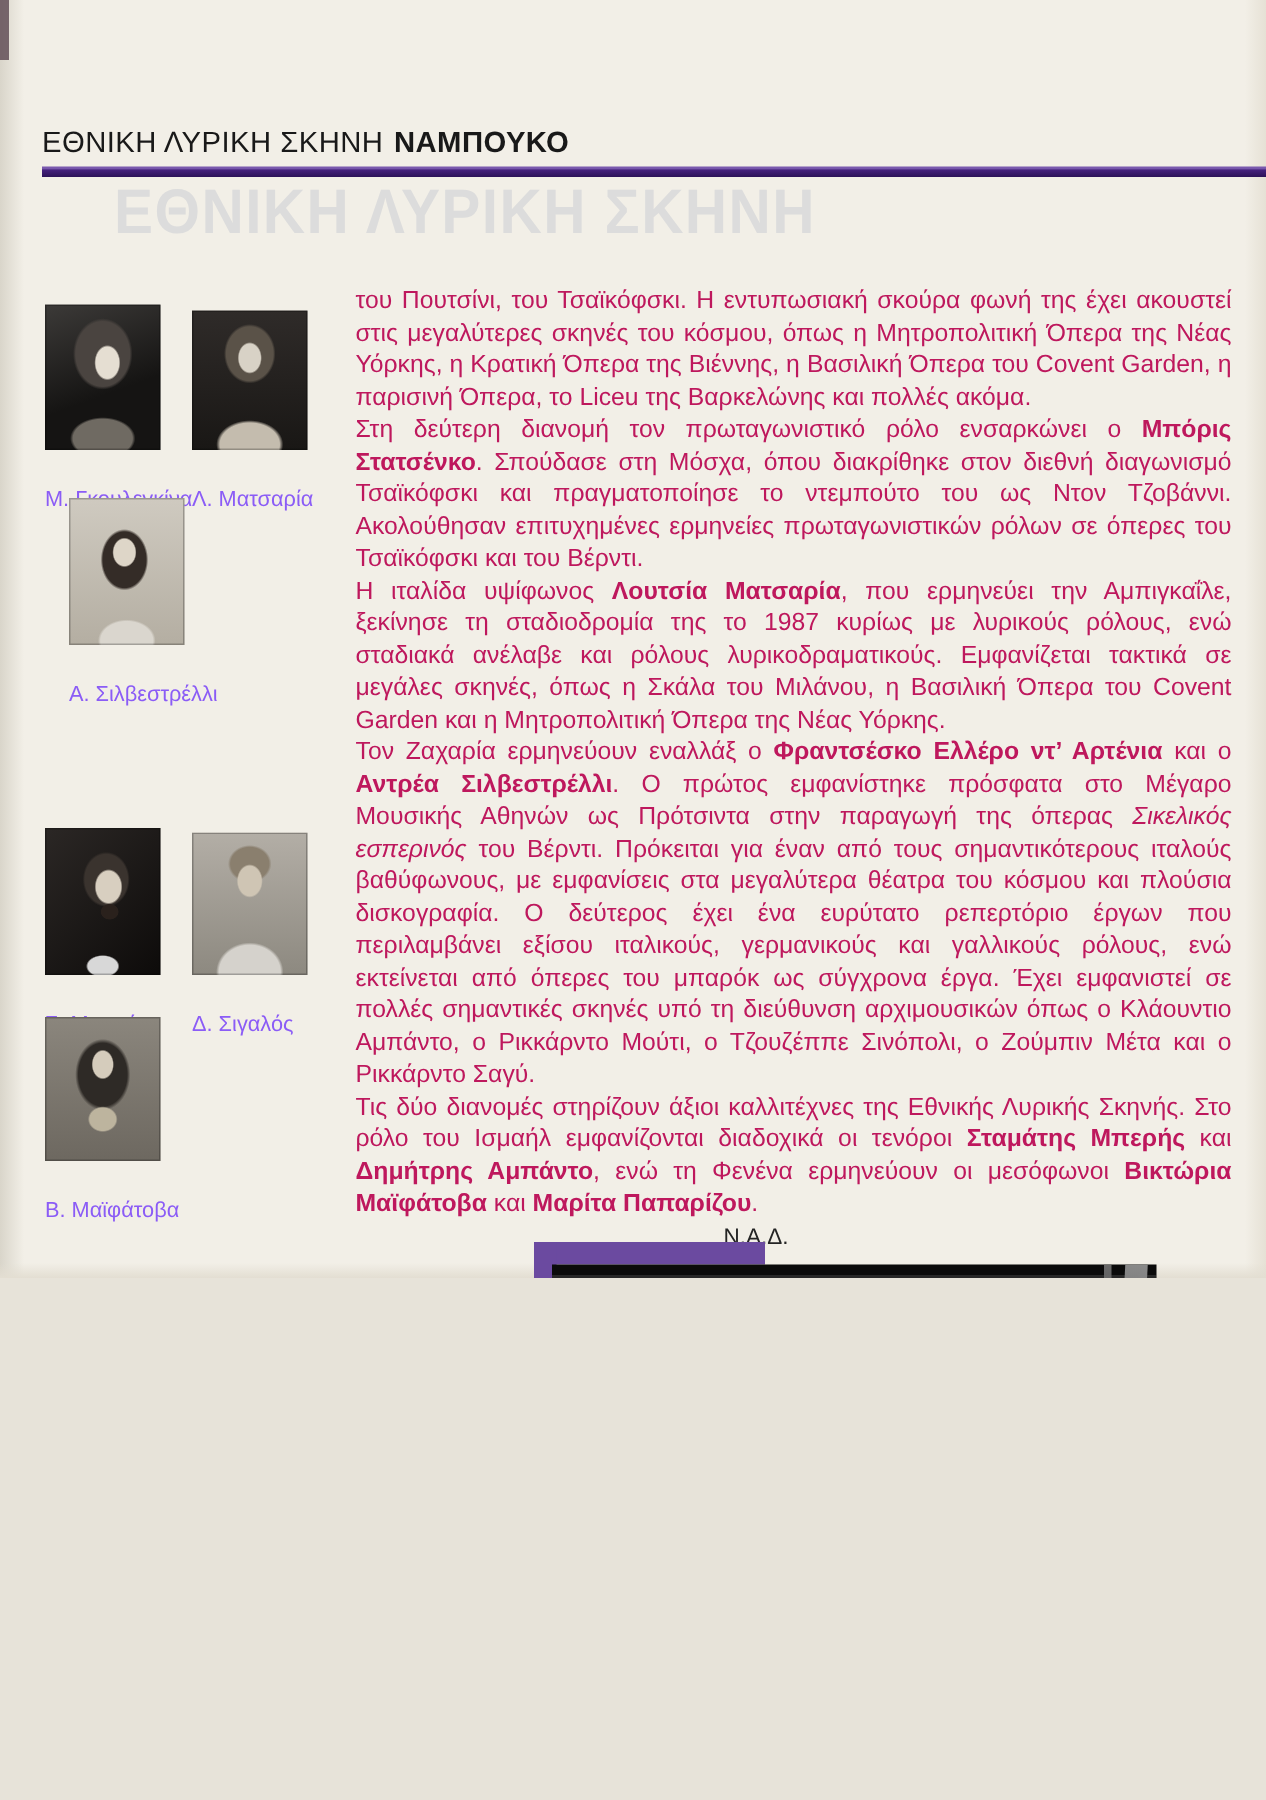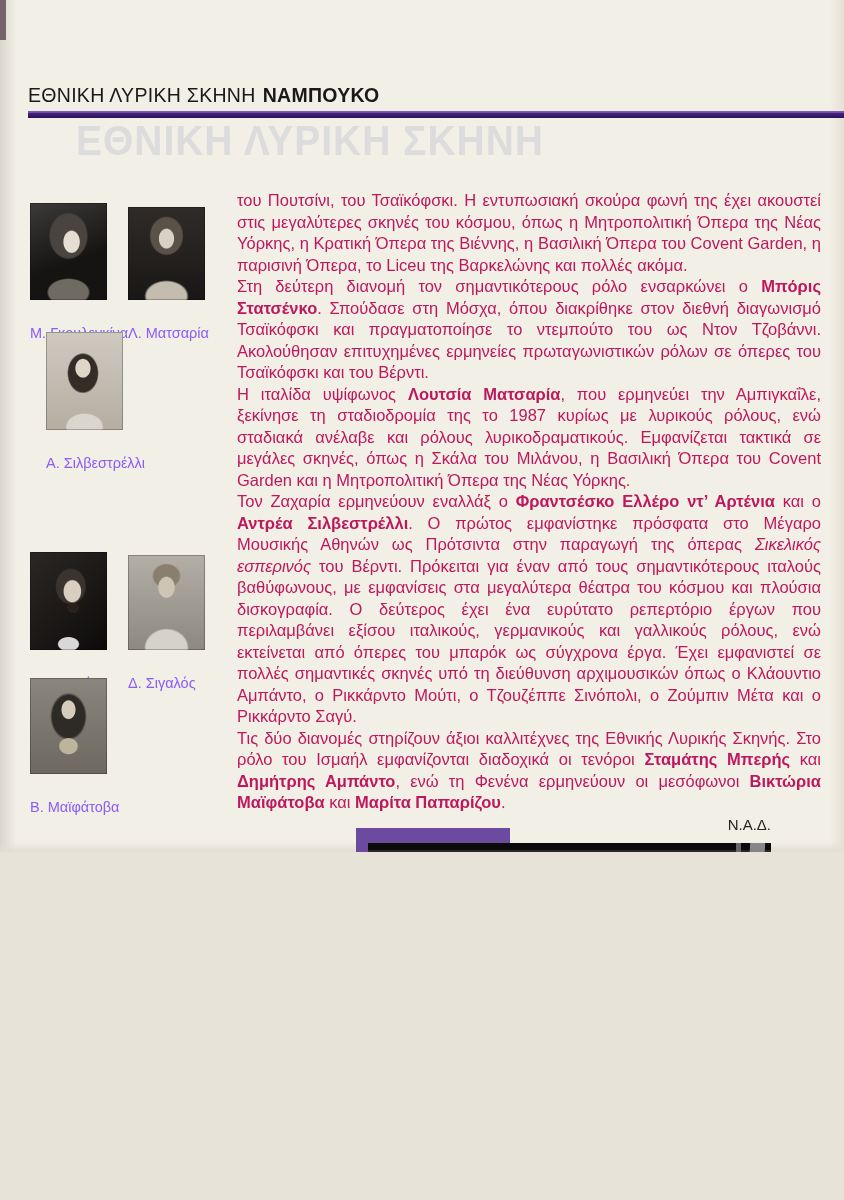--- a/index.html
+++ b/index.html
@@ -76,21 +76,21 @@
     radial-gradient(ellipse 13px 16px at 56% 43%,#cfc6b6 0 55%,rgba(207,198,182,0) 62%),
     radial-gradient(ellipse 28px 36px at 50% 36%,#181512 0 62%,rgba(0,0,0,0) 70%),
     radial-gradient(ellipse 42px 18px at 50% 102%,#141210 0 70%,rgba(0,0,0,0) 76%),
     linear-gradient(80deg,#6e685e,#a8a296);}
 
   
   .article{position:absolute;left:237px;top:190px;width:584px;}
   .article p{font-size:16.5px;line-height:21.5px;text-align:justify;color:#be185d;}
   .article b{font-weight:700;}
   .article i{font-style:italic;}
-  .signature{text-align:right;padding-right:50px;font-size:15px;line-height:21.5px;color:#242424;}
+  .signature{text-align:center;padding-right:50px;font-size:15px;line-height:21.5px;color:#242424;}
 
   
   .frame-top{position:absolute;left:356px;top:828px;width:154px;height:15px;background:var(--frame-purple);}
   .frame-left{position:absolute;left:356px;top:828px;width:15px;height:71px;background:var(--frame-purple);}
   .stage{position:absolute;left:368px;top:843px;width:403px;height:230px;background:#0b0b0b;overflow:hidden;}
   .stage-topline{position:absolute;left:0;right:0;top:7px;height:2px;background:rgba(255,255,255,.12);}
   .orchestra{position:absolute;left:7%;top:23%;width:84%;height:52%;border-radius:50%;
     background:
       radial-gradient(circle at 2px 2px,rgba(255,255,255,.75) 1px,rgba(255,255,255,0) 1.6px),
       radial-gradient(circle at 5px 6px,rgba(255,255,255,.45) 1px,rgba(255,255,255,0) 1.6px),
@@ -145,21 +145,21 @@
     <div class="photo"></div>
     <figcaption>Β. Μαϊφάτοβα</figcaption>
   </figure>
   <figure class="portrait pos5">
     <div class="photo"></div>
     <figcaption>Δ. Σιγαλός</figcaption>
   </figure>
 
   <main class="article">
     <p><span>του Πουτσίνι, του Τσαϊκόφσκι. Η εντυπωσιακή σκούρα φωνή της έχει ακουστεί στις μεγαλύτερες σκηνές του κόσμου, όπως η Μητροπολιτική Όπερα της Νέας Υόρκης, η Κρατική Όπερα της Βιέννης, η Βασιλική Όπερα του Covent Garden, η παρισινή Όπερα, το Liceu της Βαρκελώνης και πολλές ακόμα.</span></p>
-    <p><span>Στη δεύτερη διανομή τον σημαντικότερους ρόλο ενσαρκώνει ο </span><b>Μπόρις Στατσένκο</b><span>. Σπούδασε στη Μόσχα, όπου διακρίθηκε στον διεθνή διαγωνισμό Τσαϊκόφσκι και πραγματοποίησε το ντεμπούτο του ως Ντον Τζοβάννι. Ακολούθησαν επιτυχημένες ερμηνείες πρωταγωνιστικών ρόλων σε όπερες του Τσαϊκόφσκι και του Βέρντι.</span></p>
+    <p><span>Στη δεύτερη διανομή τον πρωταγωνιστικό ρόλο ενσαρκώνει ο </span><b>Μπόρις Στατσένκο</b><span>. Σπούδασε στη Μόσχα, όπου διακρίθηκε στον διεθνή διαγωνισμό Τσαϊκόφσκι και πραγματοποίησε το ντεμπούτο του ως Ντον Τζοβάννι. Ακολούθησαν επιτυχημένες ερμηνείες πρωταγωνιστικών ρόλων σε όπερες του Τσαϊκόφσκι και του Βέρντι.</span></p>
     <p><span>Η ιταλίδα υψίφωνος </span><b>Λουτσία Ματσαρία</b><span>, που ερμηνεύει την Αμπιγκαΐλε, ξεκίνησε τη σταδιοδρομία της το 1987 κυρίως με λυρικούς ρόλους, ενώ σταδιακά ανέλαβε και ρόλους λυρικοδραματικούς. Εμφανίζεται τακτικά σε μεγάλες σκηνές, όπως η Σκάλα του Μιλάνου, η Βασιλική Όπερα του Covent Garden και η Μητροπολιτική Όπερα της Νέας Υόρκης.</span></p>
     <p><span>Τον Ζαχαρία ερμηνεύουν εναλλάξ ο </span><b>Φραντσέσκο Ελλέρο ντ’ Αρτένια</b><span> και ο </span><b>Αντρέα Σιλβεστρέλλι</b><span>. Ο πρώτος εμφανίστηκε πρόσφατα στο Μέγαρο Μουσικής Αθηνών ως Πρότσιντα στην παραγωγή της όπερας </span><i>Σικελικός εσπερινός</i><span> του Βέρντι. Πρόκειται για έναν από τους σημαντικότερους ιταλούς βαθύφωνους, με εμφανίσεις στα μεγαλύτερα θέατρα του κόσμου και πλούσια δισκογραφία. Ο δεύτερος έχει ένα ευρύτατο ρεπερτόριο έργων που περιλαμβάνει εξίσου ιταλικούς, γερμανικούς και γαλλικούς ρόλους, ενώ εκτείνεται από όπερες του μπαρόκ ως σύγχρονα έργα. Έχει εμφανιστεί σε πολλές σημαντικές σκηνές υπό τη διεύθυνση αρχιμουσικών όπως ο Κλάουντιο Αμπάντο, ο Ρικκάρντο Μούτι, ο Τζουζέππε Σινόπολι, ο Ζούμπιν Μέτα και ο Ρικκάρντο Σαγύ.</span></p>
     <p><span>Τις δύο διανομές στηρίζουν άξιοι καλλιτέχνες της Εθνικής Λυρικής Σκηνής. Στο ρόλο του Ισμαήλ εμφανίζονται διαδοχικά οι τενόροι </span><b>Σταμάτης Μπερής</b><span> και </span><b>Δημήτρης Αμπάντο</b><span>, ενώ τη Φενένα ερμηνεύουν οι μεσόφωνοι </span><b>Βικτώρια Μαϊφάτοβα</b><span> και </span><b>Μαρίτα Παπαρίζου</b><span>.</span></p>
     <div class="signature">Ν.Α.Δ.</div>
   </main>
 
   <div class="frame-top"></div>
   <div class="frame-left"></div>
   <div class="stage">
     <div class="stage-topline"></div>

